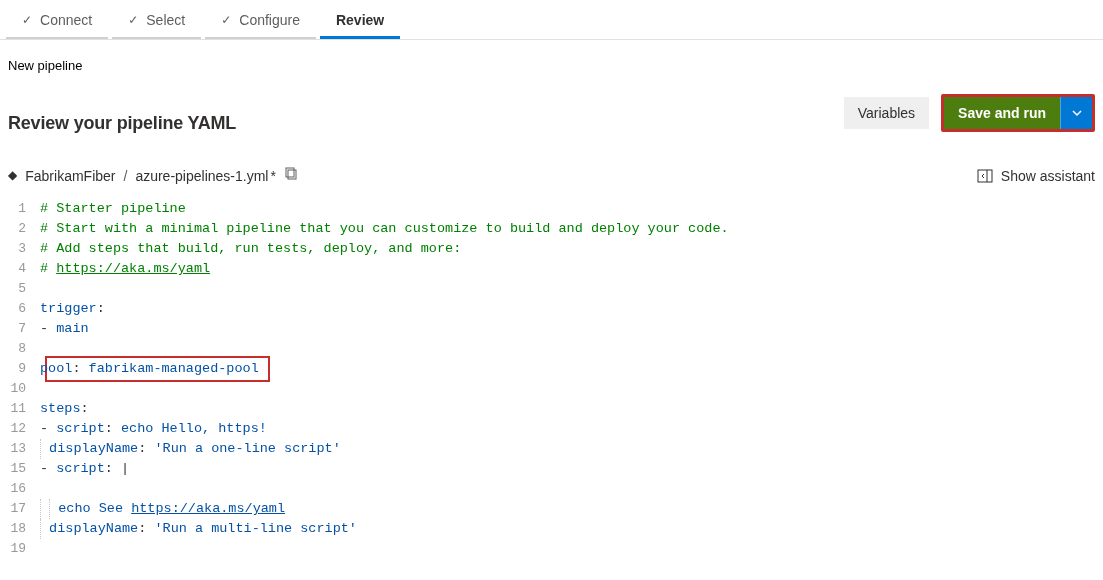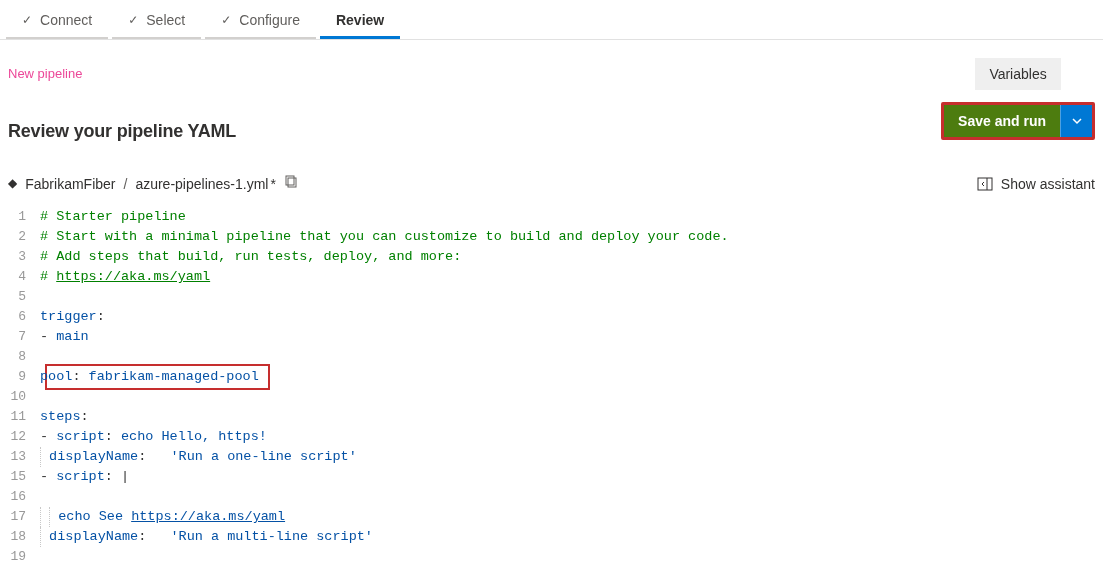--- a/index.html
+++ b/index.html
@@ -45,23 +45,23 @@
   .checkmark { font-size: 12px; line-height: 1; }
 
   
   .heading-row {
     display: flex;
     align-items: flex-end;
     justify-content: space-between;
     padding: 18px 8px 10px 8px;
   }
   .heading-left { display:flex; flex-direction:column; gap:4px; }
-  .subtitle { font-size: 13px; color: #ec4899; }
+  .subtitle { font-size: 13px; color: #000000; }
   .title { font-size: 18px; font-weight: 700; letter-spacing:-0.2px;margin-top:36px; }
-  .heading-right { display:flex; gap:12px; align-items:center; padding-bottom: 2px; flex-direction: column; }
+  .heading-right { display:flex; gap:12px; align-items:center; padding-bottom: 2px; }
   .btn-secondary {
     background: #efefef; border:none; color:#323130;
     height:32px; padding:0 14px; font-size:14px; cursor:pointer;
   }
   .btn-primary-wrap {
     display:flex; border:3px solid #c62e2e; border-radius:2px;
   }
   .btn-primary {
     background:#4d7c0f; color:#fff; border:none; height:32px;
     padding:0 14px; font-size:14px; font-weight:600; cursor:pointer;
@@ -95,21 +95,21 @@
   .line { display:flex; height:20px; align-items:flex-start; position:relative; }
   .gutter {
     width:36px; text-align:right; color:#999; padding-right:14px;
     user-select:none; font-size:13px;
   }
   .code { white-space:pre; position:relative; }
   .comment { color:#008000; }
   .link { color:#008000; text-decoration:underline; }
   .link-blue { color:#0451a5; text-decoration:underline; }
   .key { color:#0451a5; }
-  .string { color:#0451a5;margin-left:16px; }
+  .string { color:#0451a5; }
   .value { color:#0451a5;margin-top:37px; }
   .black { color:#333; }
   .guide {
     display:inline-block; width:1px; height:20px; border-left:1px dotted #c8c8c8;
     vertical-align:top; margin-right:0;
   }
   .pipe-cursor { color:#333; }
   .highlight-box {
     position:absolute; border:2px solid #c62e2e; pointer-events:none;
   }

